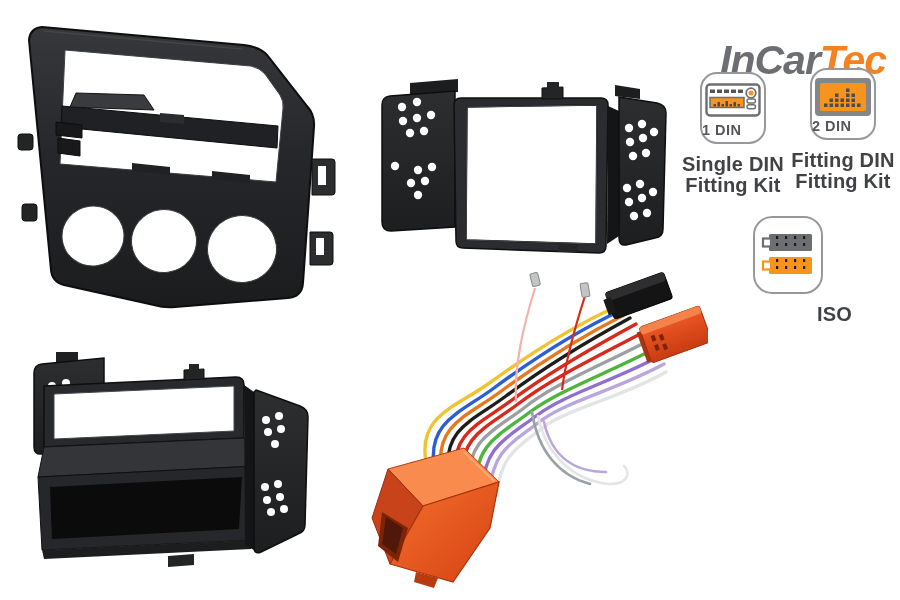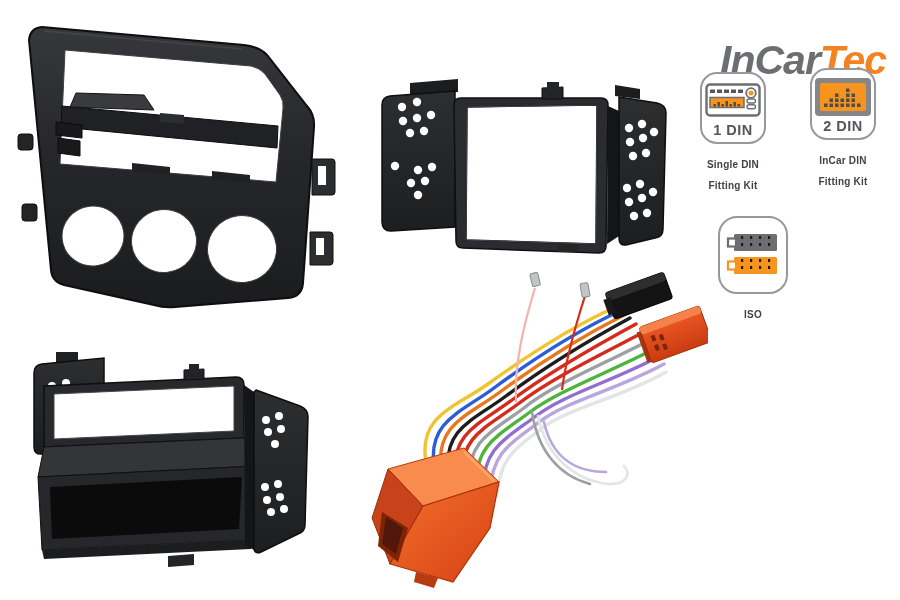--- a/index.html
+++ b/index.html
@@ -10,23 +10,23 @@
   .logo{position:absolute;top:12px;right:14px;font-style:italic;font-weight:bold;
         font-size:41px;letter-spacing:-1px;line-height:1;white-space:nowrap;margin-top:28px;}
   .logo .g{color:#6d6e71;}
   .logo .o{color:#f58220;}
   
   .feature{position:absolute;text-align:center;}
   .din-box{position:relative;width:66px;height:72px;margin:0 auto;background:#fff;
            border:2.5px solid #97989b;border-radius:17px;box-sizing:border-box;}
   .iso-box{width:70px;height:78px;border-radius:19px;}
   .din-box svg{position:absolute;left:50%;transform:translateX(-50%);}
-  .badge{position:absolute;bottom:4px;left:0;width:100%;text-align:center;
+  .badge{position:absolute;bottom:4px;left:0;width:100%;text-align:left;
          font-size:14.5px;font-weight:bold;color:#55565a;letter-spacing:.5px;}
-  .feat-label{margin-top:10px;font-size:10px;font-weight:bold;color:#414246;
+  .feat-label{margin-top:10px;font-size:20px;font-weight:bold;color:#414246;
               line-height:21px;letter-spacing:.2px;}
   .feat-label span{display:block;}
 </style>
 </head>
 <body>
 
 <div class="canvas">
 
   <div class="img-wrap" style="left:8px;top:14px;width:350px;height:310px;">
     <svg viewBox="0 0 350 310" width="350" height="310">
@@ -302,26 +302,26 @@
             <rect x="32" y="11.5" width="3.5" height="3.5"></rect>
           <rect x="37.5" y="26.5" width="3.5" height="3.5"></rect>
             <rect x="37.5" y="21.5" width="3.5" height="3.5"></rect>
             <rect x="37.5" y="16.5" width="3.5" height="3.5"></rect>
           <rect x="43" y="26.5" width="3.5" height="3.5"></rect>
         </g>
       </svg>
       <span class="badge">2 DIN</span>
     </div>
     <div class="feat-label">
-      <span>InCar DIN</span>
+      <span>Fitting DIN</span>
       <span>Fitting Kit</span>
     </div>
   </div>
 
-  <div class="feature" style="left:689px;top:216px;width:128px;">
+  <div class="feature" style="left:724px;top:216px;width:128px;text-align:right;">
     <div class="din-box iso-box">
       <svg viewBox="0 0 54 48" width="54" height="48" style="top:13px;">
         <rect x="8" y="3" width="43" height="17" rx="1.5" fill="#6d6e71"></rect>
         <rect x="2" y="7.5" width="8" height="8" fill="#fff" stroke="#6d6e71" stroke-width="2.2"></rect>
         <g fill="#1b1b1b">
           <rect x="15" y="5" width="2.2" height="3"></rect>
             <rect x="15" y="12" width="2.2" height="3"></rect>
           <rect x="24" y="5" width="2.2" height="3"></rect>
             <rect x="24" y="12" width="2.2" height="3"></rect>
           <rect x="33" y="5" width="2.2" height="3"></rect>

